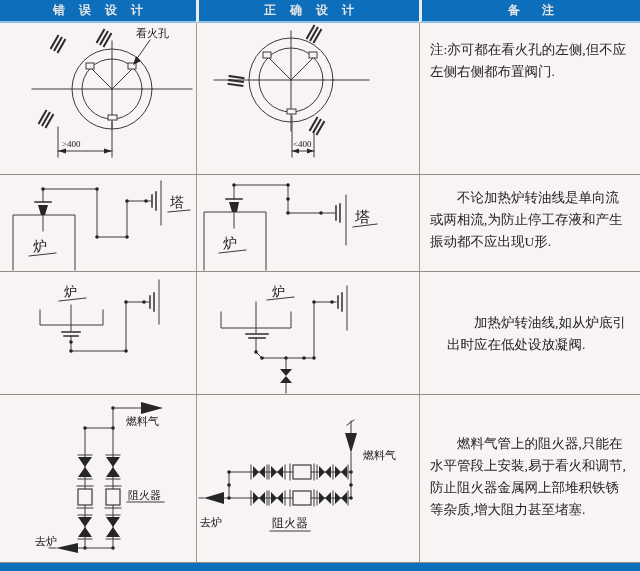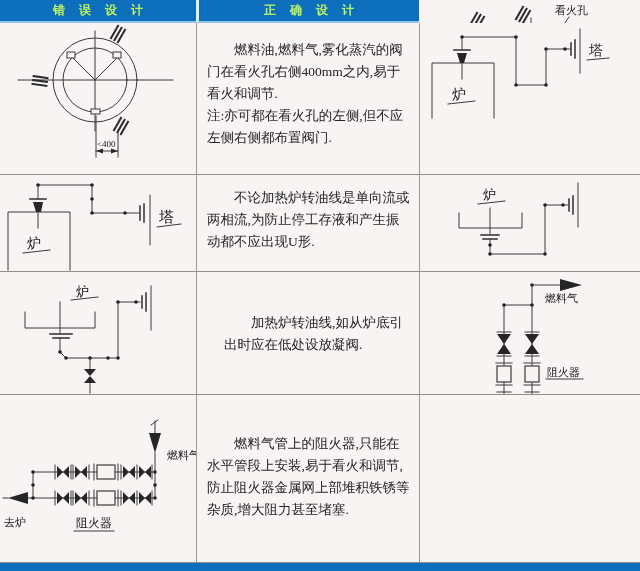--- a/index.html
+++ b/index.html
@@ -1,21 +1,21 @@
 <!DOCTYPE html>
 <html><head>
 <meta charset="utf-8">
 <style>
   html,body{margin:0;padding:0;background:#e9e6e5;}
   .sheet{position:relative;width:640px;height:571px;background:#f7f4f3;overflow:hidden;
          font-family:"Liberation Sans",sans-serif;}
   .tbl{position:absolute;inset:0;display:grid;
        grid-template-columns:196px 223px 221px;
        grid-template-rows:23px 152px 97px 123px 168px 8px;}
-  .hc{background:#0d6fbb;color:#bef264;font-weight:bold;font-size:12px;
+  .hc{background:#0d6fbb;color:#e5e5e5;font-weight:bold;font-size:12px;
       display:flex;align-items:center;justify-content:center;
       border-bottom:2px solid #8fc3e8;box-sizing:border-box;}
   .hc.mid,.hc.last{border-left:3px solid #e7edf2;justify-content:center;}
   .hc .t{letter-spacing:14px;margin-right:-14px;white-space:nowrap;}
   .hc .t.wide{letter-spacing:22px;margin-right:-22px;}
   .cell{position:relative;overflow:hidden;}
   .remark{font-family:"Liberation Serif","DejaVu Serif",serif;font-size:13.5px;
           line-height:22px;color:#242424;padding:0 8px 0 11px;box-sizing:border-box;}
   .remark p{margin:0;text-indent:2em;}
   .remark p.noind{text-indent:0;}
@@ -38,20 +38,23 @@
 
 <div class="sheet">
   <div class="tbl">
 
     <div class="hc">
       <span class="t">错误设计</span>
     </div>
     <div class="hc mid">
       <span class="t">正确设计</span>
     </div>
+    <div class="hc last">
+      <span class="t wide">备注</span>
+    </div>
 
     <div class="cell">
       <svg width="196" height="152" viewBox="0 0 196 152">
         <g>
           <line class="pl" x1="32" y1="66" x2="192" y2="66"></line>
           <line class="pl" x1="112" y1="18" x2="112" y2="105"></line>
         </g>
         <circle class="pl" cx="112" cy="66" r="40"></circle>
         <circle class="pl" cx="112" cy="66" r="30"></circle>
         <g>
@@ -129,21 +132,20 @@
           <line class="pl" x1="96" y1="93" x2="96" y2="134"></line>
           <line class="pl" x1="118" y1="110" x2="118" y2="134"></line>
           <line class="pl" x1="96" y1="128" x2="118" y2="128"></line>
           <path class="blk" d="M96,128 L103,125.5 L103,130.5 Z"></path>
           <path class="blk" d="M118,128 L111,125.5 L111,130.5 Z"></path>
           <text class="lbl" x="97" y="124" font-size="9">&lt;400</text>
         </g>
       </svg>
     </div>
     <div class="cell remark r1">
-      <p>燃料油,燃料气,雾化蒸汽的阀门在看火孔右侧400mm之内,易于看火和调节.</p>
       <p class="noind">注:亦可都在看火孔的左侧,但不应左侧右侧都布置阀门.</p>
     </div>
 
     <div class="cell">
       <svg width="196" height="97" viewBox="0 0 196 97">
         <path class="pl" d="M13,95 L13,40 L75,40 L75,95"></path>
         <text class="lbl" x="33" y="76" font-size="14">炉</text>
         <line class="pl" x1="29" y1="81" x2="56" y2="78"></line>
         <g>
           <line class="pl2" x1="35" y1="27" x2="51" y2="27"></line>

